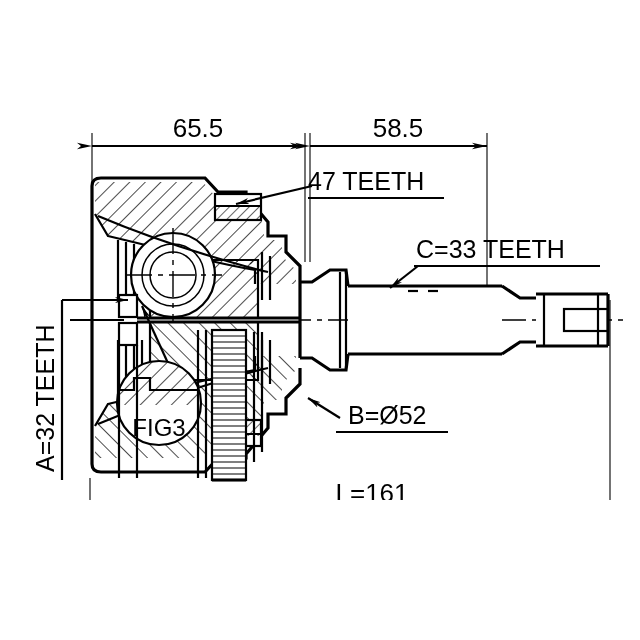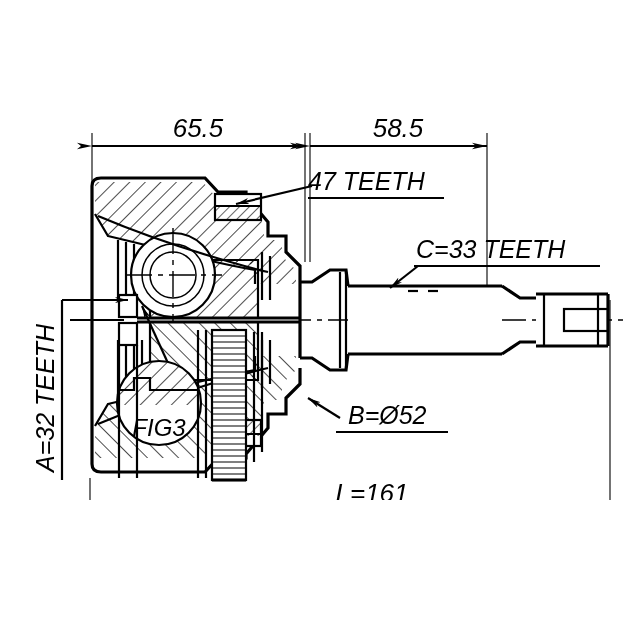--- a/index.html
+++ b/index.html
@@ -10,21 +10,20 @@
   }
   body {
     font-family: "Liberation Sans", sans-serif;
   }
   #sheet {
     position: relative;
     width: 640px;
     height: 500px;
     background: #ffffff;
     overflow: hidden;
-    font-style: italic;
   }
   #drawing-svg {
     position: absolute;
     left: 0;
     top: 0;
     width: 640px;
     height: 640px;
     display: block;
   }
   text {

